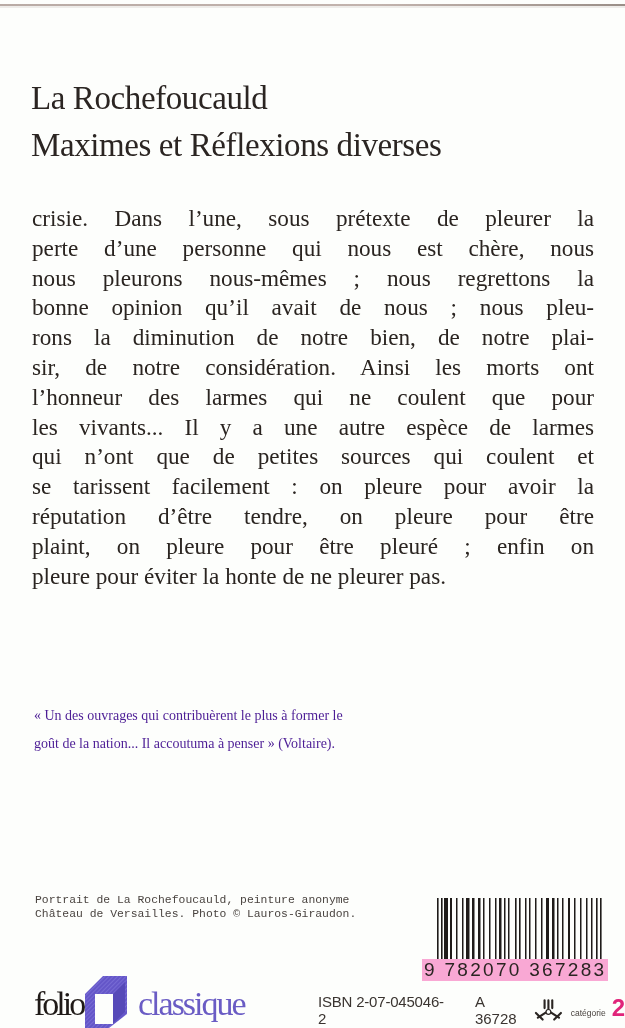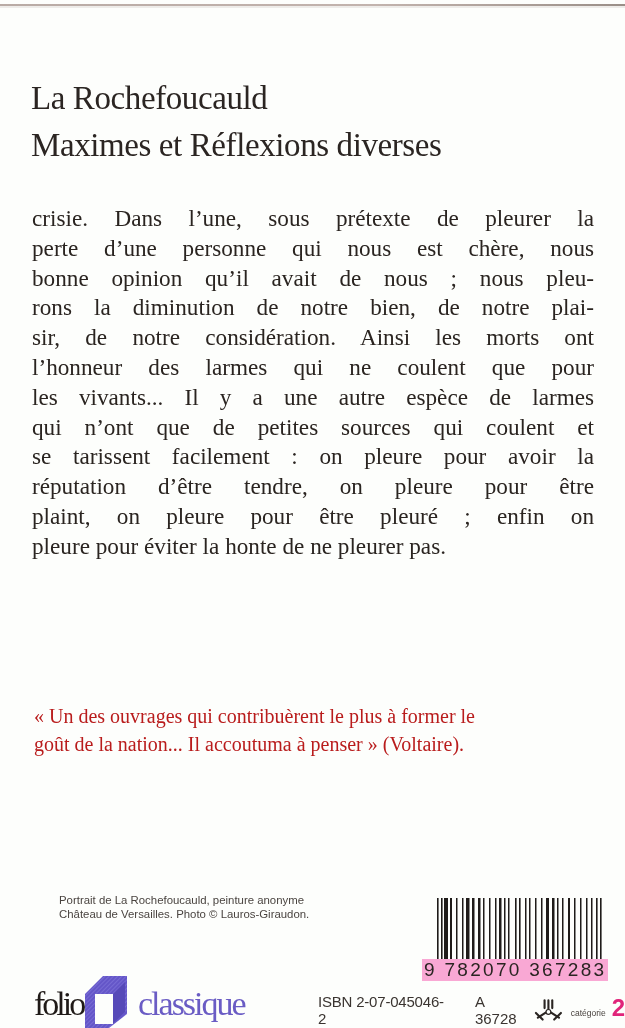--- a/index.html
+++ b/index.html
@@ -62,34 +62,33 @@
     .excerpt-line.last {
       text-align-last: left;
     }
     .quote {
       position: absolute;
       left: 34px;
       top: 702px;
       width: 560px;
     }
     .quote-line {
-      font-size: 20px;
+      font-size: 14px;
       line-height: 28px;
-      color: #b91c1c;
+      color: #4c1d95;
       white-space: nowrap;
     }
     .credit {
       position: absolute;
       left: 35px;
       top: 893px;
-      font-family: Liberation Sans, sans-serif;
+      font-family: Liberation Mono, monospace;
       font-size: 11.4px;
       line-height: 14px;
       color: #4a4440;
-      margin-left: 24px;
     }
     .logo {
       position: absolute;
       left: 34px;
       top: 974px;
       height: 54px;
       width: 250px;
       text-align: right;
     }
     .logo-folio {
@@ -180,20 +179,21 @@
 <div class="top-rule-fade"></div>
 
 <div class="title-block">
   <div class="title-line">La Rochefoucauld</div>
   <div class="title-line">Maximes et Réflexions diverses</div>
 </div>
 
 <div class="excerpt">
   <div class="excerpt-line">crisie. Dans l’une, sous prétexte de pleurer la</div>
   <div class="excerpt-line">perte d’une personne qui nous est chère, nous</div>
+  <div class="excerpt-line">nous pleurons nous-mêmes ; nous regrettons la</div>
   <div class="excerpt-line">bonne opinion qu’il avait de nous ; nous pleu-</div>
   <div class="excerpt-line">rons la diminution de notre bien, de notre plai-</div>
   <div class="excerpt-line">sir, de notre considération. Ainsi les morts ont</div>
   <div class="excerpt-line">l’honneur des larmes qui ne coulent que pour</div>
   <div class="excerpt-line">les vivants... Il y a une autre espèce de larmes</div>
   <div class="excerpt-line">qui n’ont que de petites sources qui coulent et</div>
   <div class="excerpt-line">se tarissent facilement : on pleure pour avoir la</div>
   <div class="excerpt-line">réputation d’être tendre, on pleure pour être</div>
   <div class="excerpt-line">plaint, on pleure pour être pleuré ; enfin on</div>
   <div class="excerpt-line last">pleure pour éviter la honte de ne pleurer pas.</div>

